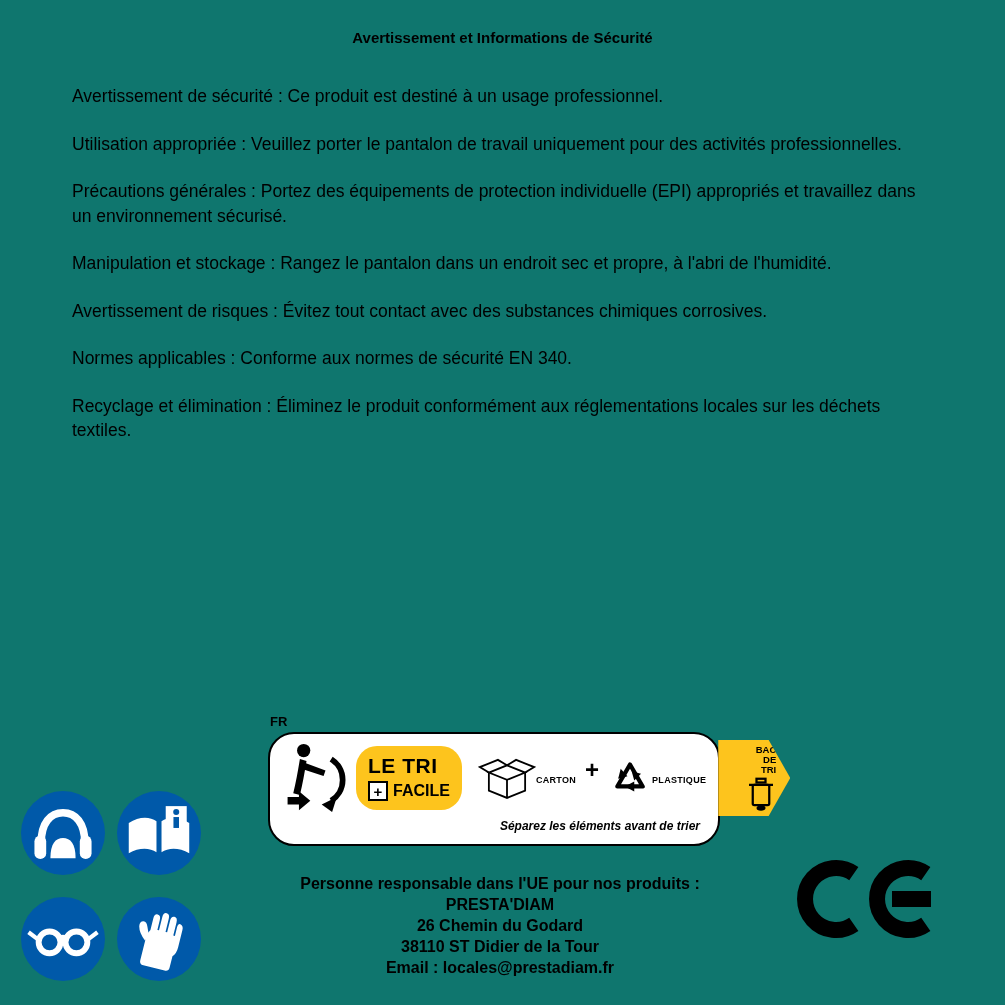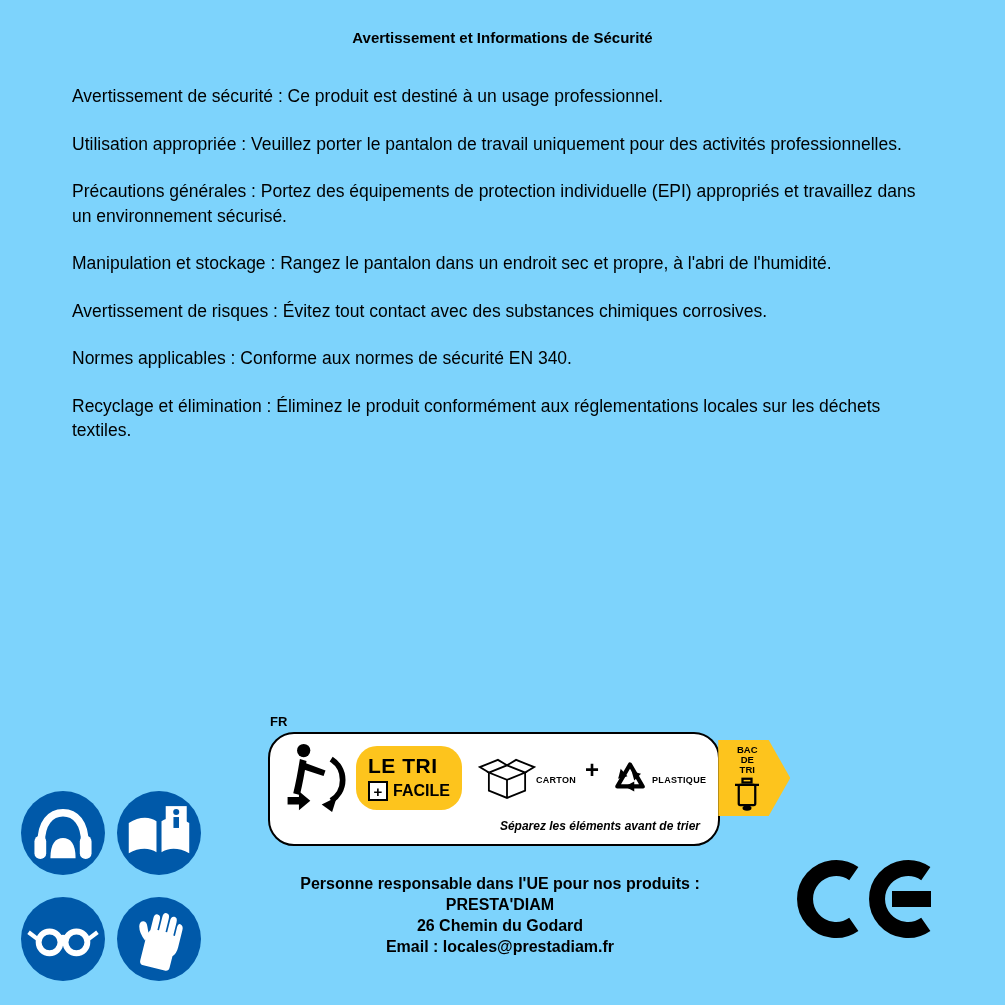--- a/index.html
+++ b/index.html
@@ -2,21 +2,21 @@
 <html><head>
 <meta charset="utf-8">
 <style>
   * { box-sizing: border-box; margin: 0; padding: 0; }
   html, body {
     width: 1005px; height: 1005px;
     background: #ffffff;
     font-family: "Liberation Sans", sans-serif;
     color: #000;
   }
-  .page { position: relative; width: 1005px; height: 1005px; overflow: hidden; background:#7dd3fc; }
+  .page { position: relative; width: 1005px; height: 1005px; overflow: hidden; background:#0f766e; }
 
   .doc-title {
     position: absolute; top: 29px; left: 0; width: 100%;
     text-align: center; font-size: 15px; font-weight: bold;
   }
 
   .paragraphs {
     position: absolute; top: 84px; left: 72px; width: 862px;
     font-size: 17.5px; line-height: 24.5px;
   }
@@ -52,21 +52,21 @@
     align-items: center; justify-content: center;
     font-size: 15px; font-weight: bold; margin-right: 5px;
   }
   .materials { display: flex; align-items: center; margin-left: 16px; }
   .material { display: flex; flex-direction: row; align-items: center; }
   .material .mat-label { font-size: 9px; font-weight: bold; letter-spacing: .3px; margin-top: 3px; }
   .plus-sep { font-size: 24px; font-weight: bold; margin: 0 9px 16px 9px; }
   .chevron {
     margin-left: 12px; width: 72px; height: 76px;
     clip-path: polygon(0 0, 70% 0, 100% 50%, 70% 100%, 0 100%);
-    display: flex; flex-direction: column; align-items: center; justify-content: center;
+    display: flex; flex-direction: column; align-items: flex-end; justify-content: center;
     padding-right: 14px; flex: 0 0 auto;
   }
   .bac-line { font-size: 9.5px; line-height: 10px; font-weight: bold; text-align: center; }
   .tri-footer {
     font-size: 12px; font-weight: bold; font-style: italic;
     text-align: right; padding: 2px 10px 0 0;
   }
 
   
   .responsible {
@@ -192,20 +192,21 @@
         </div>
       </div>
       <div class="tri-footer">Séparez les éléments avant de trier</div>
     </div>
   </div>
 
   <div class="responsible">
     <div>Personne responsable dans l'UE pour nos produits :</div>
     <div>PRESTA'DIAM</div>
     <div>26 Chemin du Godard</div>
+    <div>38110 ST Didier de la Tour</div>
     <div>Email : locales@prestadiam.fr</div>
   </div>
 
   <div class="ce-wrap">
     <svg viewBox="0 0 150 96">
       <g fill="none" stroke="#000" stroke-width="16">
         <path d="M57.8 22.6 A31 31 0 1 0 57.8 73.4"></path>
         <path d="M129.8 22.6 A31 31 0 1 0 129.8 73.4"></path>
       </g>
       <line x1="96" y1="48" x2="135" y2="48" stroke="#000" stroke-width="16"></line>

